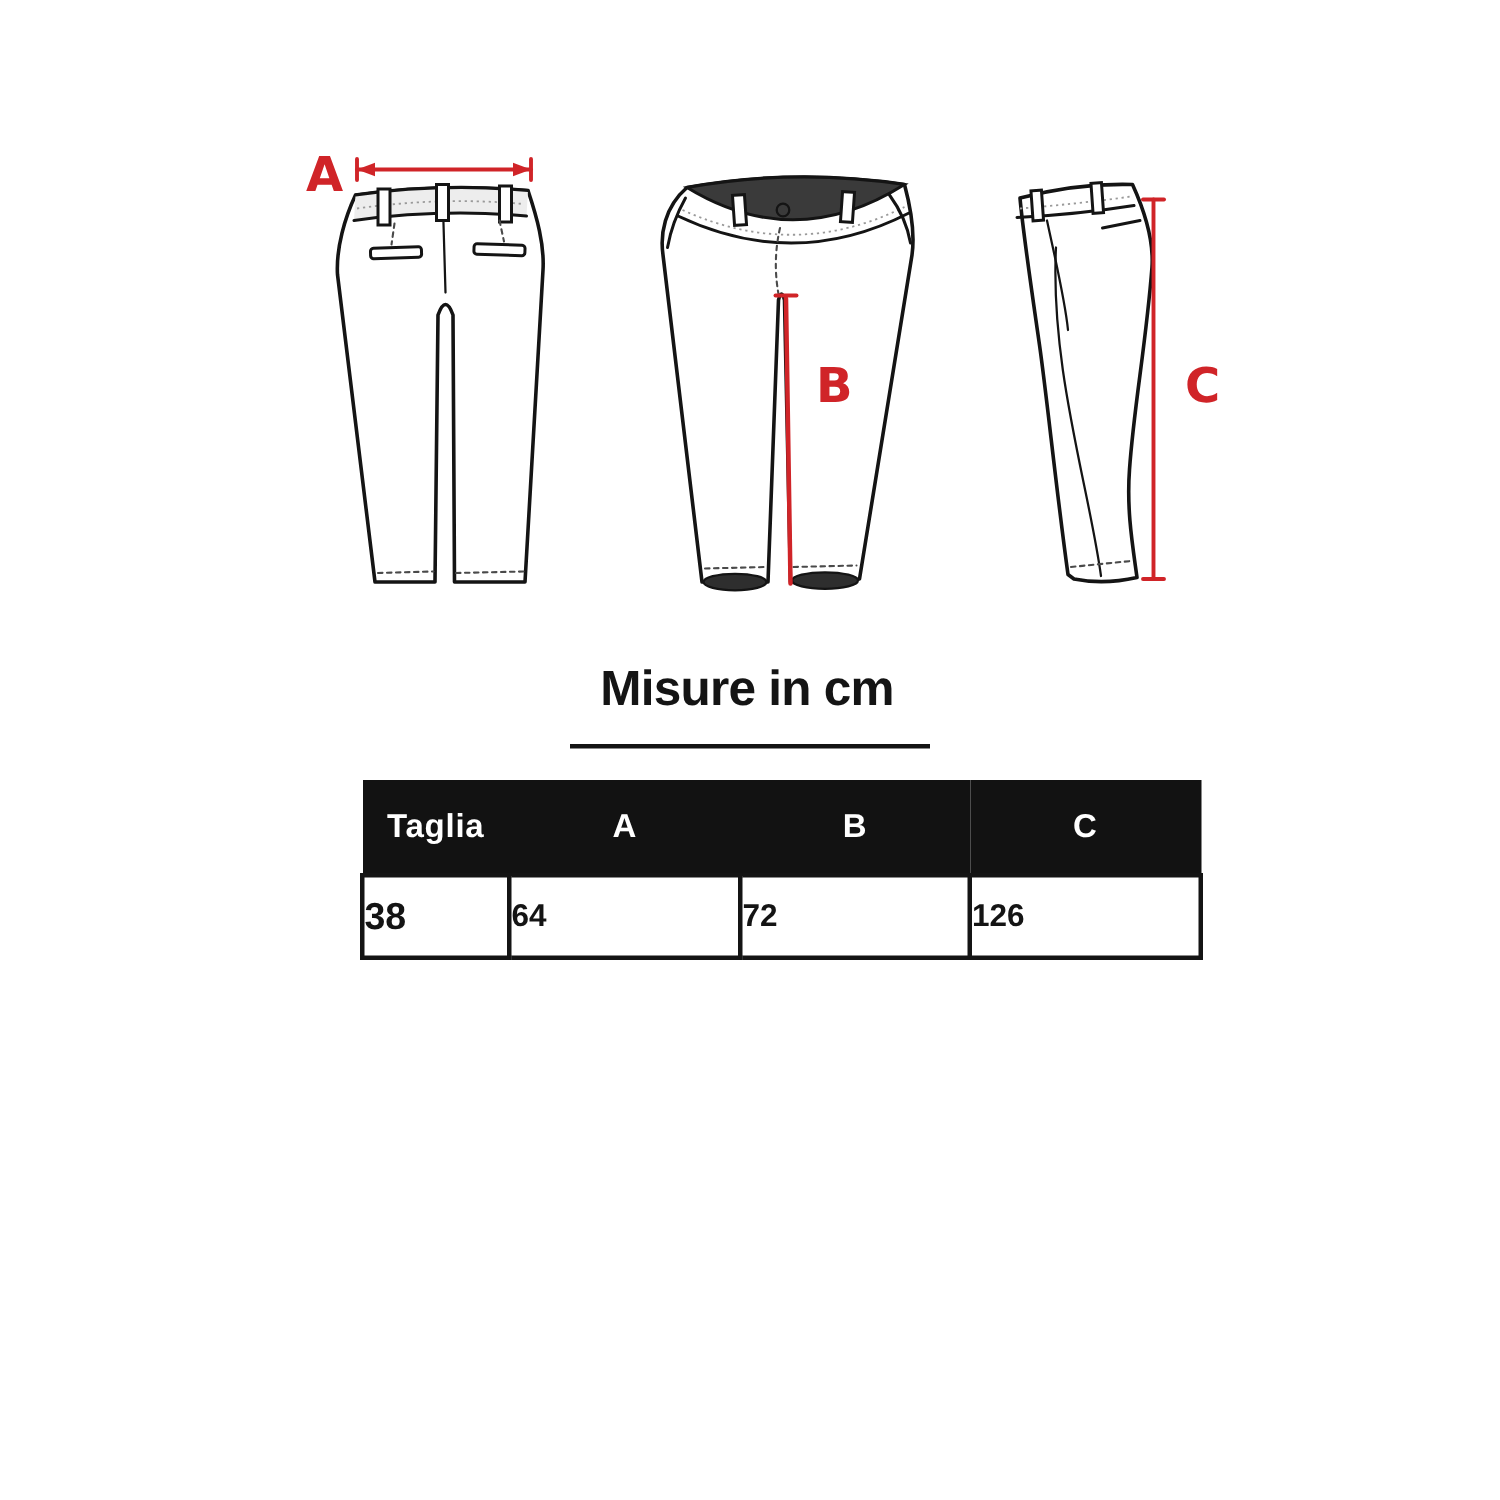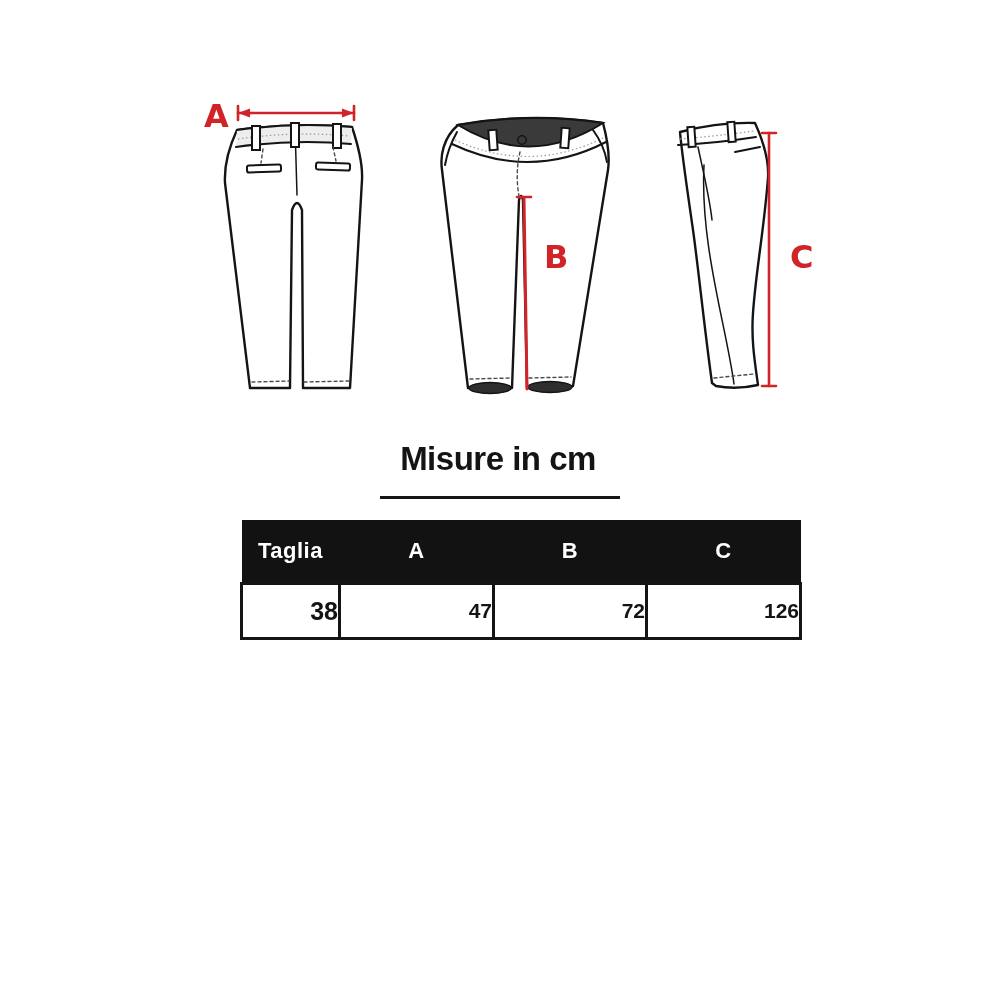--- a/index.html
+++ b/index.html
@@ -45,21 +45,21 @@
     font-family:"Liberation Sans","DejaVu Sans",sans-serif;
   }
   table.size-table th{
     background:var(--table-header-bg);color:var(--table-header-text);
     height:62px;font-size:22px;font-weight:bold;text-align:center;border:none;padding:0;
     letter-spacing:0.5px;
     margin-top:18px;
   }
   table.size-table td{
     background:#ffffff;color:var(--ink);height:52px;border:3px solid var(--ink);
-    font-size:21px;font-weight:bold;text-align:right;padding:0;
+    font-size:21px;font-weight:bold;text-align:left;padding:0;
   }
   table.size-table td.size-col{font-size:25px;}
 </style>
 </head>
 <body>
 
 <div class="canvas">
 
   <svg class="abs" style="left:200px;top:95px;" width="175" height="310" viewBox="0 0 175 310">
 
@@ -166,20 +166,20 @@
       <tr>
         <th>Taglia</th>
         <th>A</th>
         <th>B</th>
         <th>C</th>
       </tr>
     </thead>
     <tbody>
       <tr>
         <td class="size-col">38</td>
-        <td>47</td>
+        <td>64</td>
         <td>72</td>
         <td>126</td>
       </tr>
     </tbody>
   </table>
 
 </div>
 
 </body></html>

